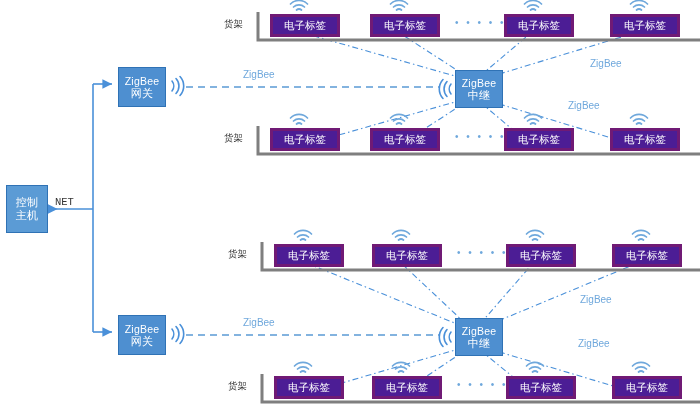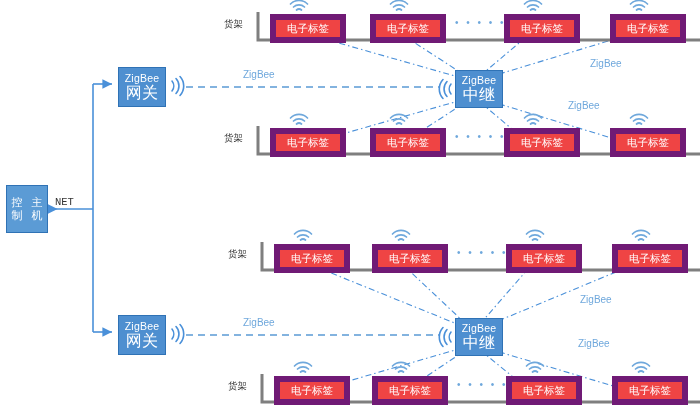--- a/index.html
+++ b/index.html
@@ -20,47 +20,47 @@
     text-align:center;
     line-height:1.15;
     letter-spacing:.2px;
     z-index:5;
   }
   .host{
     width:42px;height:48px;
     background:#5b9bd5;
     border:1px solid #2f72b5;
     font-size:11px;
-    display:flex;flex-direction:row;
+    display:flex;flex-direction:column;
     align-items:center;justify-content:center;
   }
   .gateway{
     width:48px;height:40px;
     background:#4e8fd0;
     border:1px solid #2f72b5;
     font-size:10.5px;
     display:flex;flex-direction:column;
     align-items:center;justify-content:center;
   }
   .relay{
     width:48px;height:38px;
     background:#4e8fd0;
     border:1px solid #2f72b5;
     font-size:10.5px;
     display:flex;flex-direction:column;
     align-items:center;justify-content:center;
   }
   .gw-l1{font-size:10.5px;}
-  .gw-l2{font-size:16px;}
+  .gw-l2{font-size:11px;}
 
   .tag{
     position:absolute;
     width:64px;height:17px;
-    background:#ef4444;
-    border:6px solid #701a75;
+    background:#4c1d95;
+    border:3px solid #701a75;
     color:#fff;
     font-size:10.5px;
     display:flex;align-items:center;justify-content:center;
     z-index:5;
   }
 
   .shelf-label{
     position:absolute;
     font-size:9.5px;
     color:#3b3b3b;

